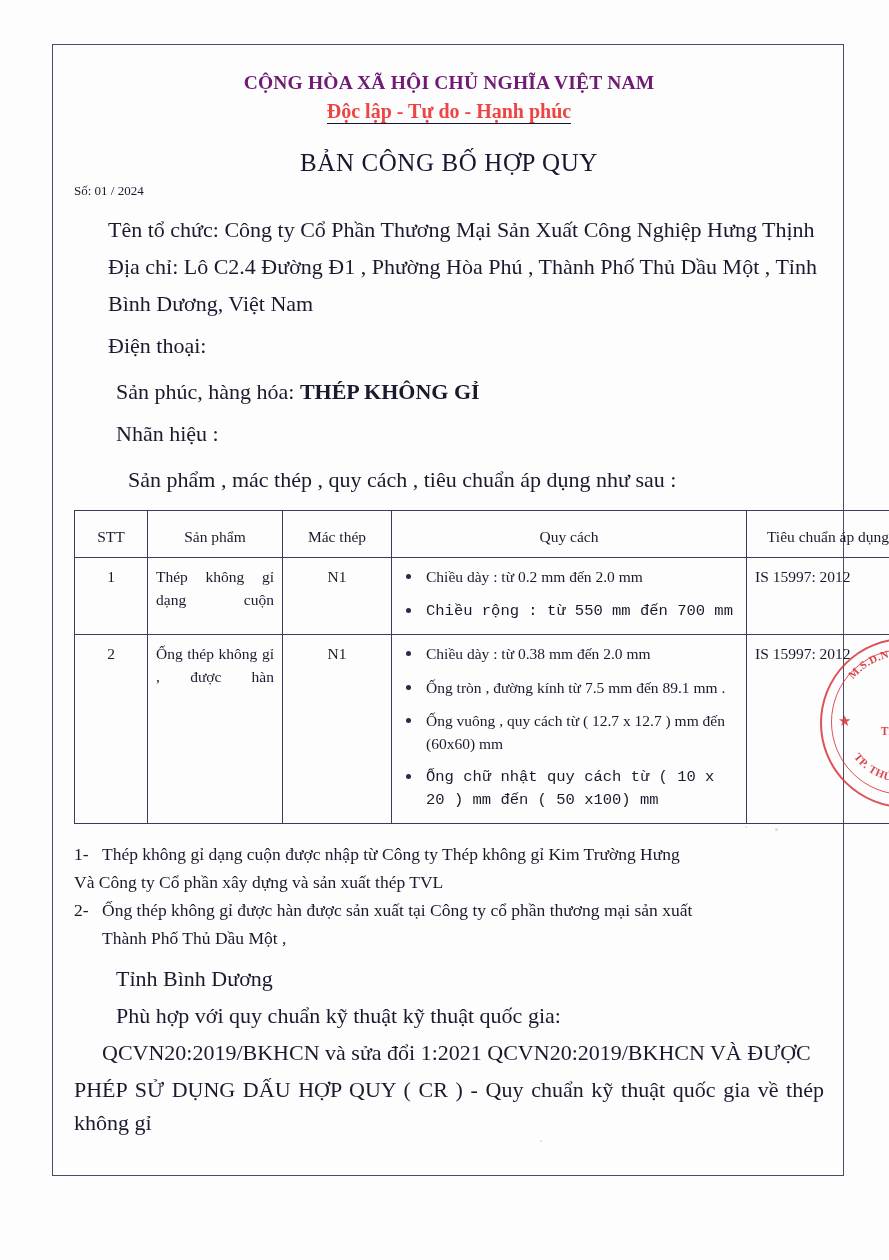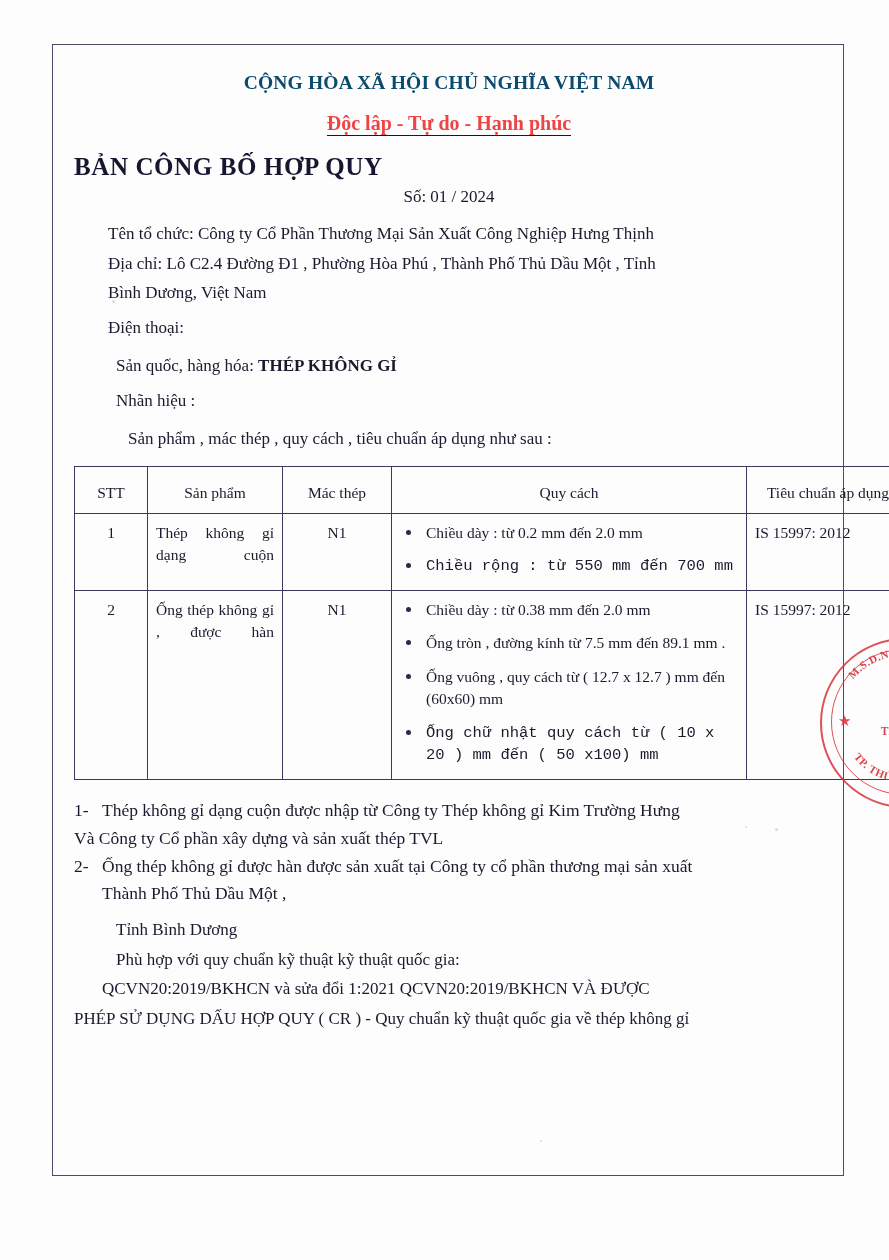--- a/index.html
+++ b/index.html
@@ -38,50 +38,50 @@
     top: 62px;
     width: 750px;
     box-sizing: border-box;
   }
 
   .heading-nation {
     text-align: center;
     font-weight: bold;
     font-size: 19.5px;
     letter-spacing: 0.2px;
-    color: #0c4a6e;
-    margin: 10px 0 18px 0;
+    color: #701a75;
+    margin: 10px 0 6px 0;
   }
   .heading-motto {
     text-align: center;
     font-weight: bold;
     font-size: 20px;
     color: #ef4444;
     margin: 0 0 4px 0;
   }
   .heading-motto span {
     border-bottom: 1.4px solid #161630;
     padding-bottom: 1px;
   }
   .doc-title {
-    text-align: left;
-    font-weight: bold;
+    text-align: center;
+    font-weight: normal;
     font-size: 25px;
     letter-spacing: 0.6px;
-    margin: 18px 0 6px 0;
+    margin: 26px 0 6px 0;
     color: #161630;
   }
   .doc-number {
-    text-align: center;
-    font-size: 17px;
+    text-align: left;
+    font-size: 13px;
     margin: 0 0 14px 0;
   }
 
   .para {
-    font-size: 17px;
+    font-size: 22px;
     line-height: 1.5;
     margin: 0 0 4px 0;
   }
   .indent-1 { padding-left: 34px; }
   .indent-2 { padding-left: 42px; }
   .indent-3 { padding-left: 54px; }
   .mt-s { margin-top: 9px; }
   .mt-m { margin-top: 13px; }
   .b { font-weight: bold; }
 
@@ -237,21 +237,21 @@
     <div class="heading-motto"><span>Độc lập - Tự do - Hạnh phúc</span></div>
 
     <div class="doc-title">BẢN CÔNG BỐ HỢP QUY</div>
     <div class="doc-number">Số: 01 / 2024</div>
 
     <div class="para indent-1">Tên tổ chức: Công ty Cổ Phần Thương Mại Sản Xuất Công Nghiệp Hưng Thịnh</div>
     <div class="para indent-1">Địa chỉ: Lô C2.4 Đường Đ1 , Phường Hòa Phú , Thành Phố Thủ Dầu Một , Tỉnh</div>
     <div class="para indent-1">Bình Dương, Việt Nam</div>
     <div class="para indent-1 mt-s">Điện thoại:</div>
 
-    <div class="para indent-2 mt-m"><span>Sản quốc, hàng hóa: </span><span class="b">THÉP KHÔNG GỈ</span></div>
+    <div class="para indent-2 mt-m"><span>Sản phúc, hàng hóa: </span><span class="b">THÉP KHÔNG GỈ</span></div>
     <div class="para indent-2 mt-s">Nhãn hiệu :</div>
     <div class="para indent-3 mt-m">Sản phẩm , mác thép , quy cách , tiêu chuẩn áp dụng như sau :</div>
 
     <table class="spec">
       <thead>
         <tr>
           <th class="col-stt">STT</th>
           <th class="col-sp">Sản phẩm</th>
           <th class="col-mac">Mác thép</th>
           <th class="col-qc">Quy cách</th>

